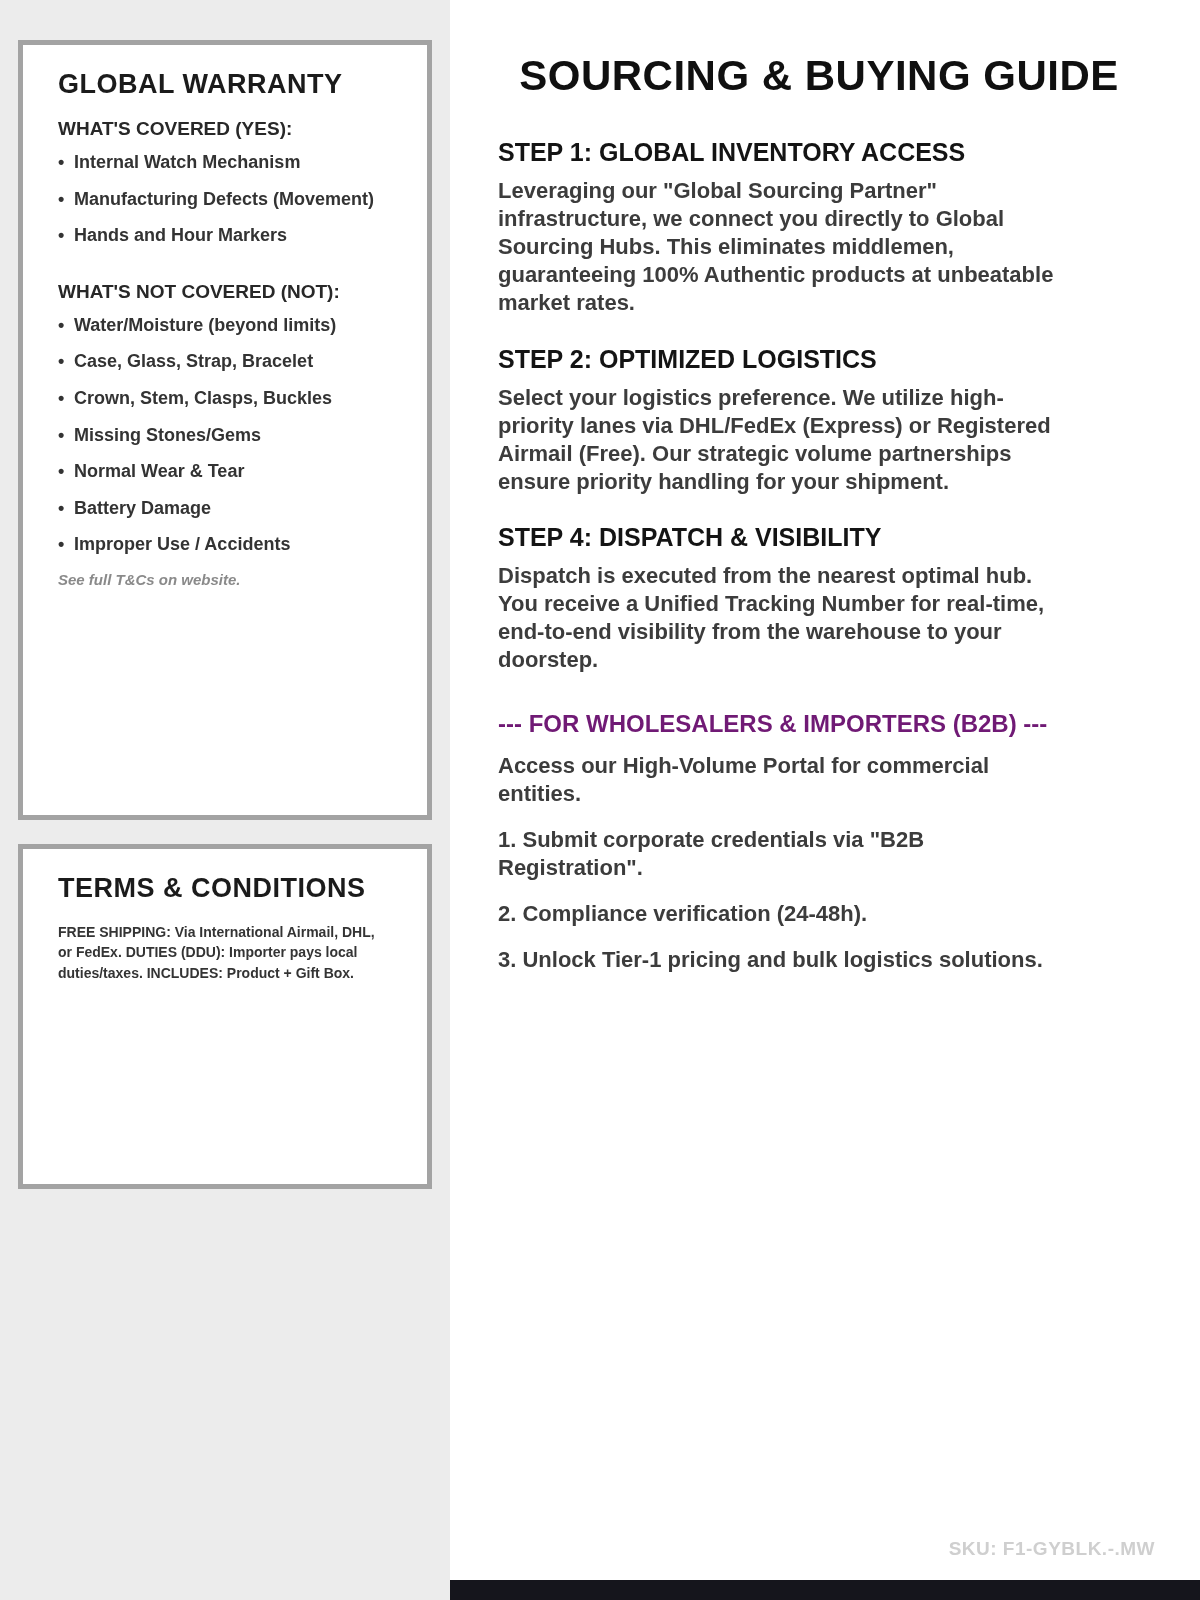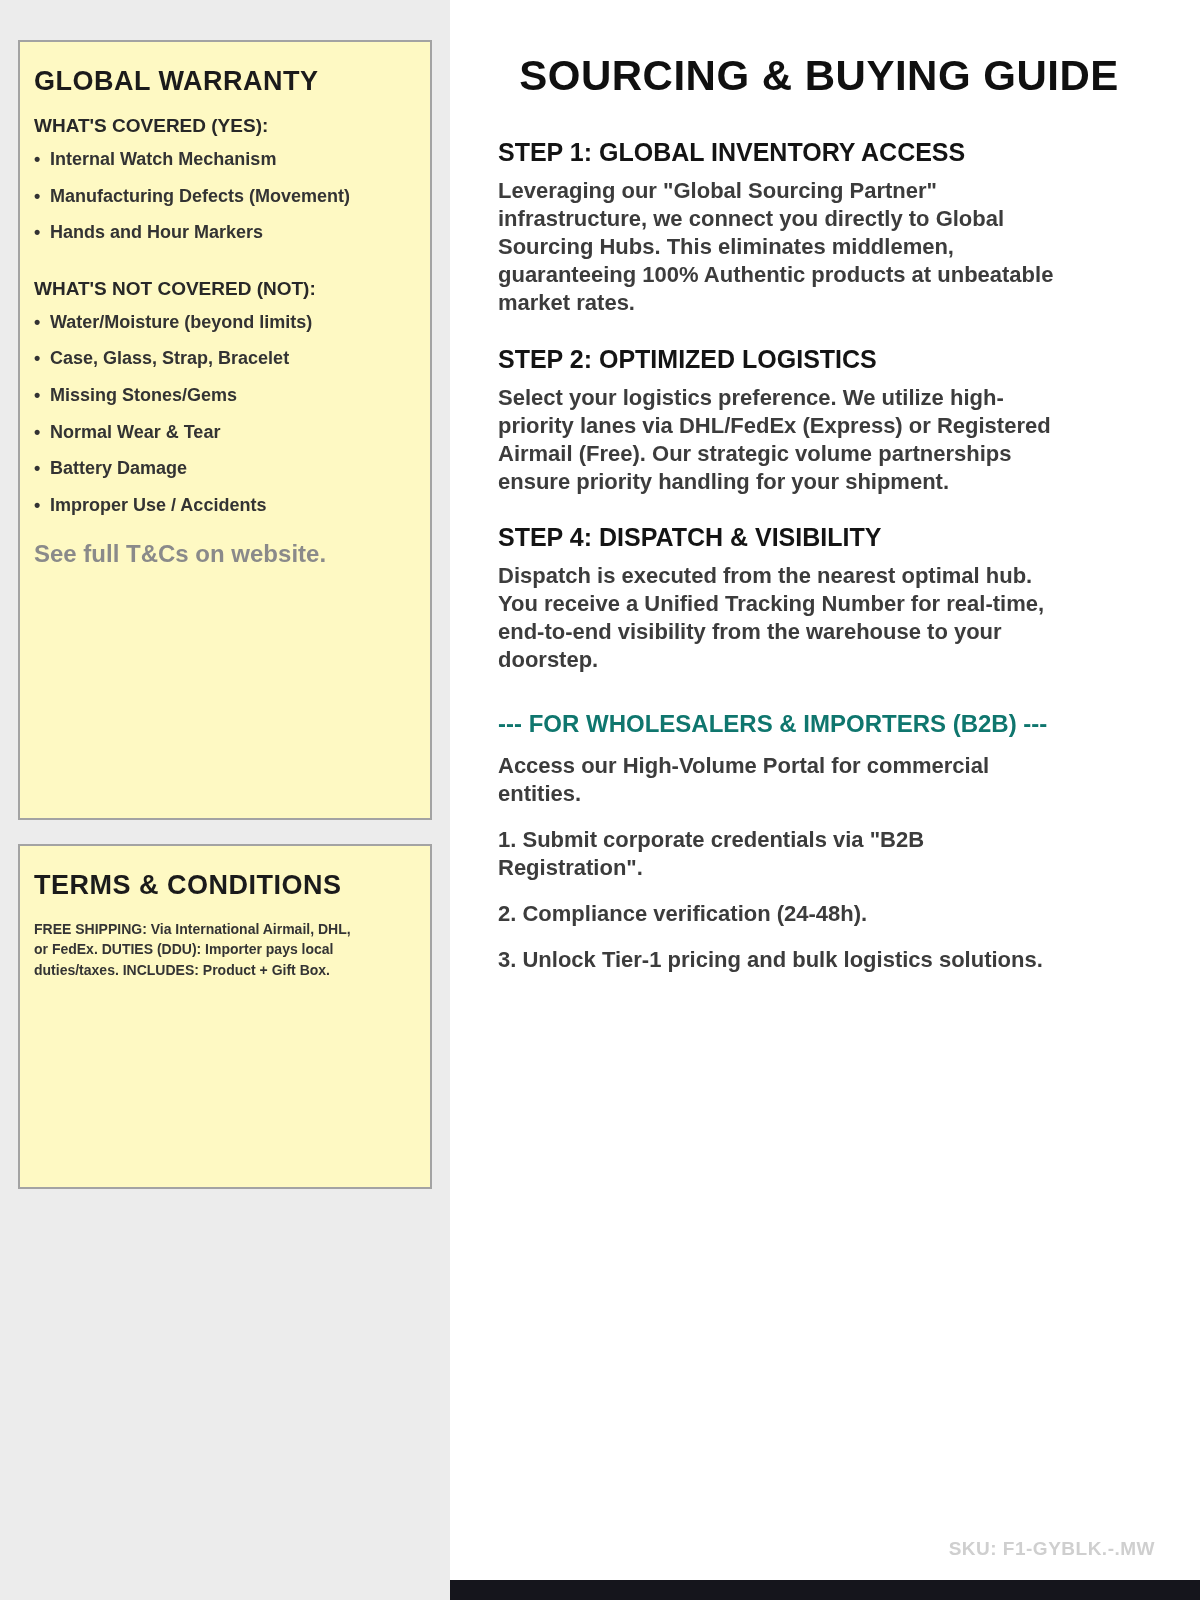--- a/index.html
+++ b/index.html
@@ -19,23 +19,23 @@
   }
 
   
   .sidebar {
     width: 450px;
     flex-shrink: 0;
     background: #ececec;
     padding: 40px 18px 0 18px;
   }
   .panel {
-    background: #fef9c3;
-    border: 2px solid #a3a3a3;
-    padding: 24px 14px;
+    background: #ffffff;
+    border: 5px solid #a3a3a3;
+    padding: 24px 35px;
     margin-bottom: 24px;
   }
   .panel-warranty { min-height: 780px; }
   .panel-terms    { min-height: 345px; margin-bottom: 15px; }
   .panel-contact  { min-height: 245px; }
 
   .panel-title {
     font-size: 27px;
     font-weight: 800;
     color: #1b1b1b;
@@ -64,23 +64,24 @@
     line-height: 1.2;
   }
   ul.bullet-list li::before {
     content: "\2022";
     position: absolute;
     left: 0;
     top: 0;
     color: #333333;
   }
   .footnote {
-    font-size: 24px;
+    font-size: 15px;
     font-weight: 700;
     color: #8a8a8a;
+    font-style: italic;
   }
   .terms-body {
     font-size: 14px;
     font-weight: 700;
     color: #343434;
     line-height: 1.45;
     margin: 0;
     max-width: 330px;
   }
   .contact-line {
@@ -115,21 +116,21 @@
     font-size: 22px;
     font-weight: 700;
     color: #3c3c3c;
     line-height: 1.27;
     margin: 0 0 28px 0;
     max-width: 565px;
   }
   .b2b-heading {
     font-size: 24px;
     font-weight: 800;
-    color: #0f766e;
+    color: #701a75;
     margin: 36px 0 14px 0;
   }
   .b2b-line {
     font-size: 22px;
     font-weight: 700;
     color: #3c3c3c;
     line-height: 1.27;
     margin: 0 0 18px 0;
     max-width: 565px;
   }
@@ -173,20 +174,21 @@
       <ul class="bullet-list">
         <li>Internal Watch Mechanism</li>
         <li>Manufacturing Defects (Movement)</li>
         <li>Hands and Hour Markers</li>
       </ul>
 
       <h3 class="sub-head spaced">WHAT'S NOT COVERED (NOT):</h3>
       <ul class="bullet-list">
         <li>Water/Moisture (beyond limits)</li>
         <li>Case, Glass, Strap, Bracelet</li>
+        <li>Crown, Stem, Clasps, Buckles</li>
         <li>Missing Stones/Gems</li>
         <li>Normal Wear &amp; Tear</li>
         <li>Battery Damage</li>
         <li>Improper Use / Accidents</li>
       </ul>
 
       <p class="footnote">See full T&amp;Cs on website.</p>
     </section>
 
     <section class="panel panel-terms">

